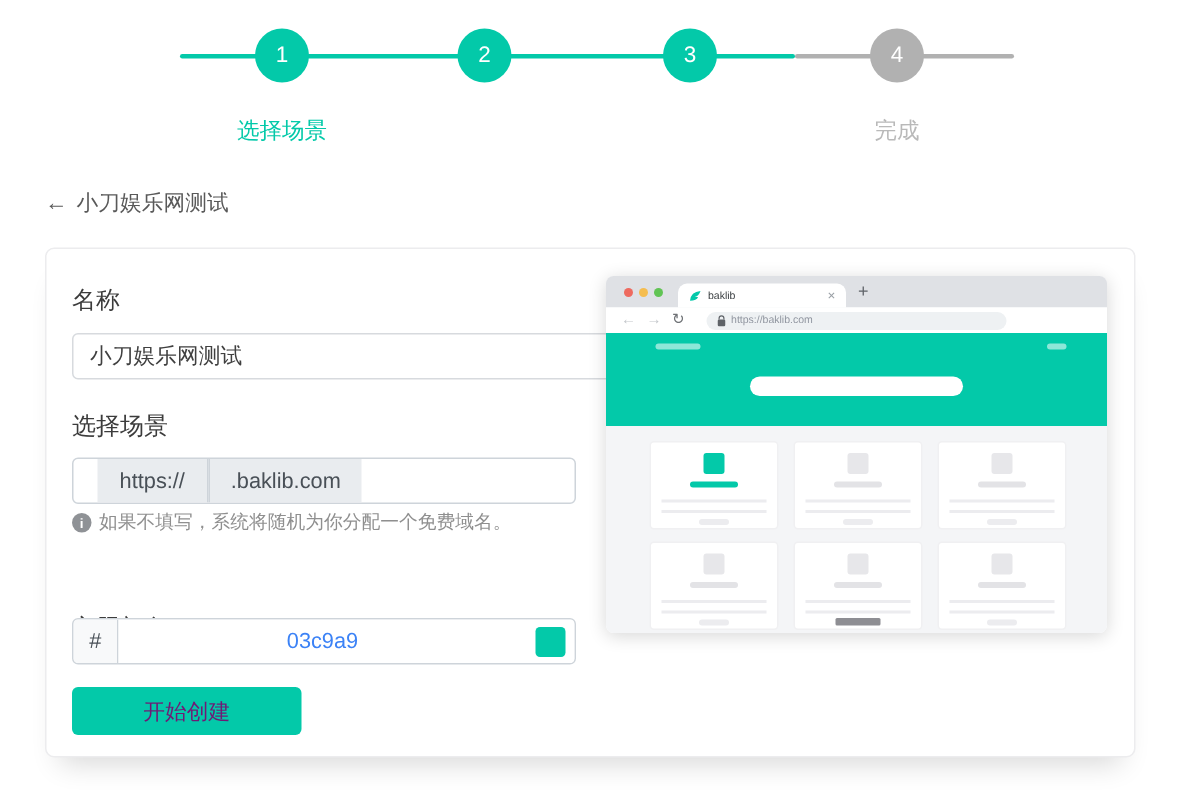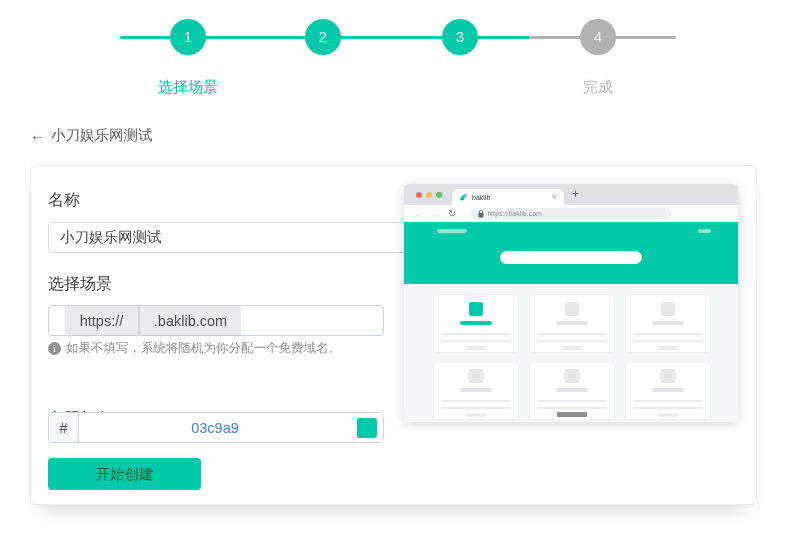--- a/index.html
+++ b/index.html
@@ -67,21 +67,21 @@
   .swatch-wrap{display:flex;align-items:center;padding:0 6px;background:#fff;}
   .swatch{width:20px;height:20px;border-radius:3px;background:var(--primary);cursor:pointer;}
 
   .hint{position:absolute;left:0;top:174px;display:flex;align-items:center;
     font-size:12.5px;color:#8f8f8f;white-space:nowrap;}
   .info-icon{display:inline-flex;align-items:center;justify-content:center;
     width:13px;height:13px;border-radius:50%;background:#8f9296;color:#fff;
     font-size:9px;font-weight:bold;margin-right:5px;flex:0 0 13px;font-style:normal;}
 
   .submit-btn{position:absolute;left:0;top:292px;width:153px;height:32px;
-    background:var(--primary);color:#14532d;font-size:14.5px;border:none;border-radius:4px;
+    background:var(--primary);color:#701a75;font-size:14.5px;border:none;border-radius:4px;
     cursor:pointer;font-family:inherit;}
 
   
   .mockup{position:absolute;left:373px;top:18px;width:334px;height:238px;background:#fff;
     border-radius:5px;box-shadow:0 2px 12px rgba(0,0,0,0.16);}
   .chrome{position:absolute;left:0;top:0;width:100%;height:21px;background:#dfe1e5;
     border-radius:5px 5px 0 0;}
   .dots{position:absolute;left:12px;top:8px;display:flex;gap:4px;}
   .dot{width:6px;height:6px;border-radius:50%;}
   .dot-red{background:#ee6a5f;} .dot-yellow{background:#f5bd4f;} .dot-green{background:#61c454;}

